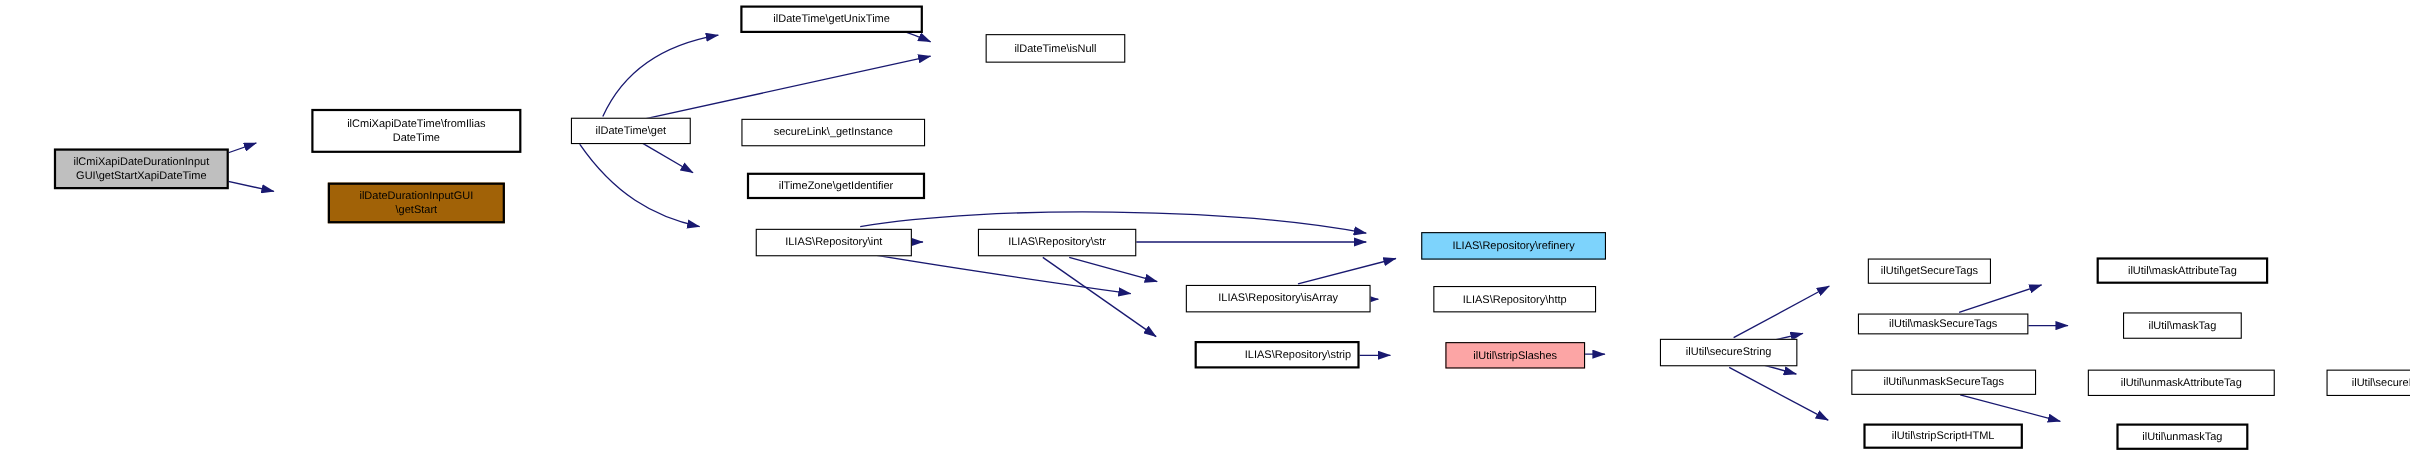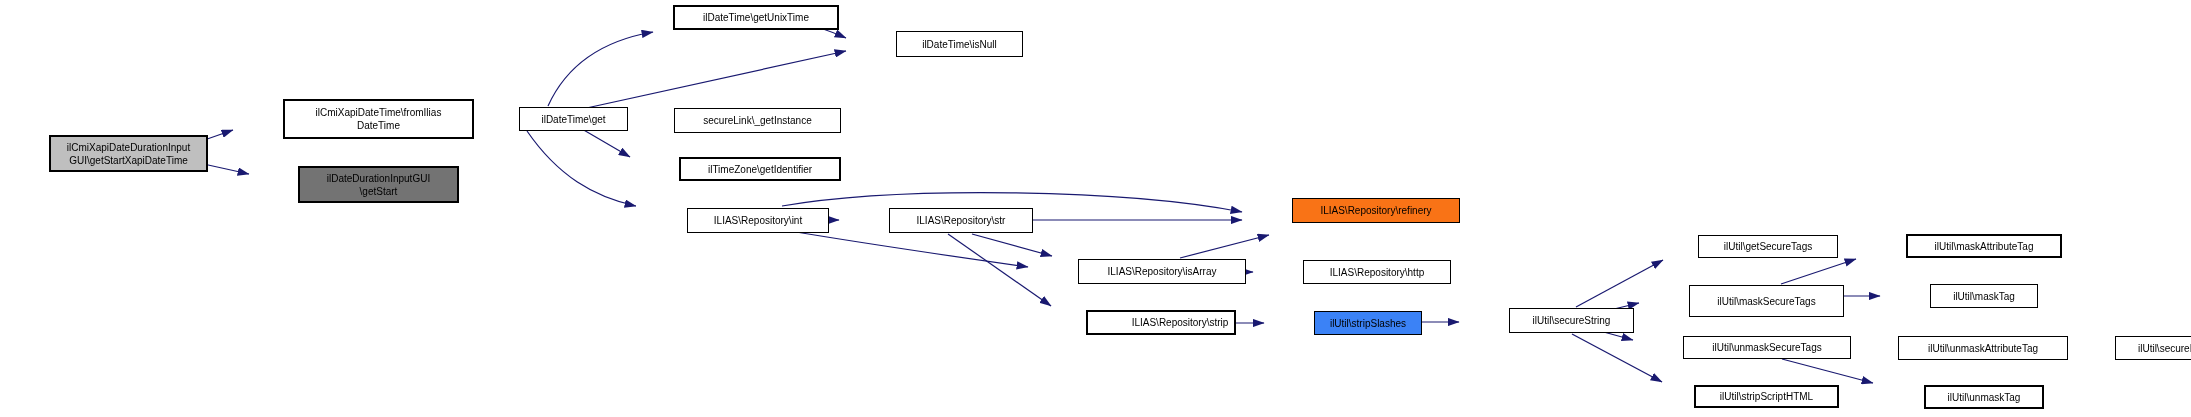--- a/index.html
+++ b/index.html
@@ -82,21 +82,21 @@
   </svg>
   <div id="nodes">
       <div class="node" data-interactable="false" style="left: 3px; top: 135px; width: 159px; height: 37px; border-width: 2px; background: rgb(191, 191, 191); border-color: rgb(0, 0, 0);">
         <span data-interactable="false">ilCmiXapiDateDurationInput</span>
         <span data-interactable="false">GUI\getStartXapiDateTime</span>
       </div>
       <div class="node" data-interactable="true" style="left: 237px; top: 99px; width: 191px; height: 40px; border-width: 2px; background: rgb(255, 255, 255); border-color: rgb(0, 0, 0);">
         <span data-interactable="false">ilCmiXapiDateTime\fromIlias</span>
         <span data-interactable="false">DateTime</span>
       </div>
-      <div class="node" data-interactable="true" style="left: 252px; top: 166px; width: 161px; height: 37px; border-width: 2px; background: #737373; border-color: rgb(0, 0, 0); justify-content: center;">
+      <div class="node" data-interactable="true" style="left: 252px; top: 166px; width: 161px; height: 37px; border-width: 2px; background: #a16207; border-color: rgb(0, 0, 0); justify-content: center;">
         <span data-interactable="false">ilDateDurationInputGUI</span>
         <span data-interactable="false">\getStart</span>
       </div>
       <div class="node" data-interactable="true" style="left: 473px; top: 107px; width: 109px; height: 24px; border-width: 1px; background: rgb(255, 255, 255); border-color: rgb(0, 0, 0);">
         <span data-interactable="false">ilDateTime\get</span>
       </div>
       <div class="node" data-interactable="true" style="left: 627px; top: 5px; width: 166px; height: 25px; border-width: 2px; background: rgb(255, 255, 255); border-color: rgb(0, 0, 0);">
         <span data-interactable="false">ilDateTime\getUnixTime</span>
       </div>
       <div class="node" data-interactable="true" style="left: 850px; top: 31px; width: 127px; height: 26px; border-width: 1px; background: rgb(255, 255, 255); border-color: rgb(0, 0, 0);">
@@ -107,42 +107,42 @@
       </div>
       <div class="node" data-interactable="true" style="left: 633px; top: 157px; width: 162px; height: 24px; border-width: 2px; background: rgb(255, 255, 255); border-color: rgb(0, 0, 0);">
         <span data-interactable="false">ilTimeZone\getIdentifier</span>
       </div>
       <div class="node" data-interactable="true" style="left: 641px; top: 208px; width: 142px; height: 25px; border-width: 1px; background: rgb(255, 255, 255); border-color: rgb(0, 0, 0);">
         <span data-interactable="false">ILIAS\Repository\int</span>
       </div>
       <div class="node" data-interactable="true" style="left: 843px; top: 208px; width: 144px; height: 25px; border-width: 1px; background: rgb(255, 255, 255); border-color: rgb(0, 0, 0);">
         <span data-interactable="false">ILIAS\Repository\str</span>
       </div>
-      <div class="node" data-interactable="true" style="left: 1246px; top: 198px; width: 168px; height: 25px; border-width: 1px; background: #f97316; border-color: rgb(0, 0, 0);">
+      <div class="node" data-interactable="true" style="left: 1246px; top: 211px; width: 168px; height: 25px; border-width: 1px; background: #7dd3fc; border-color: rgb(0, 0, 0);">
         <span data-interactable="false">ILIAS\Repository\refinery</span>
       </div>
       <div class="node" data-interactable="true" style="left: 1032px; top: 259px; width: 168px; height: 25px; border-width: 1px; background: rgb(255, 255, 255); border-color: rgb(0, 0, 0);">
         <span data-interactable="false">ILIAS\Repository\isArray</span>
       </div>
       <div class="node" data-interactable="true" style="left: 1257px; top: 260px; width: 148px; height: 24px; border-width: 1px; background: rgb(255, 255, 255); border-color: rgb(0, 0, 0);">
         <span data-interactable="false">ILIAS\Repository\http</span>
       </div>
       <div class="node" data-interactable="true" style="left: 1040px; top: 310px; width: 150px; height: 25px; border-width: 2px; background: rgb(255, 255, 255); border-color: rgb(0, 0, 0); padding-left: 38px;">
         <span data-interactable="false">ILIAS\Repository\strip</span>
       </div>
-      <div class="node" data-interactable="true" style="left: 1268px; top: 311px; width: 108px; height: 24px; border-width: 1px; background: #3b82f6; border-color: rgb(0, 0, 0);">
+      <div class="node" data-interactable="true" style="left: 1268px; top: 311px; width: 127px; height: 24px; border-width: 1px; background: #fca5a5; border-color: rgb(0, 0, 0);">
         <span data-interactable="false">ilUtil\stripSlashes</span>
       </div>
       <div class="node" data-interactable="true" style="left: 1463px; top: 308px; width: 125px; height: 25px; border-width: 1px; background: rgb(255, 255, 255); border-color: rgb(0, 0, 0);">
         <span data-interactable="false">ilUtil\secureString</span>
       </div>
-      <div class="node" data-interactable="true" style="left: 1652px; top: 235px; width: 140px; height: 23px; border-width: 1px; background: rgb(255, 255, 255); border-color: rgb(0, 0, 0);">
+      <div class="node" data-interactable="true" style="left: 1652px; top: 235px; width: 112px; height: 23px; border-width: 1px; background: rgb(255, 255, 255); border-color: rgb(0, 0, 0);">
         <span data-interactable="false">ilUtil\getSecureTags</span>
       </div>
-      <div class="node" data-interactable="true" style="left: 1643px; top: 285px; width: 155px; height: 32px; border-width: 1px; background: rgb(255, 255, 255); border-color: rgb(0, 0, 0);">
+      <div class="node" data-interactable="true" style="left: 1643px; top: 285px; width: 155px; height: 19px; border-width: 1px; background: rgb(255, 255, 255); border-color: rgb(0, 0, 0);">
         <span data-interactable="false">ilUtil\maskSecureTags</span>
       </div>
       <div class="node" data-interactable="true" style="left: 1637px; top: 336px; width: 168px; height: 23px; border-width: 1px; background: rgb(255, 255, 255); border-color: rgb(0, 0, 0);">
         <span data-interactable="false">ilUtil\unmaskSecureTags</span>
       </div>
       <div class="node" data-interactable="true" style="left: 1648px; top: 385px; width: 145px; height: 23px; border-width: 2px; background: rgb(255, 255, 255); border-color: rgb(0, 0, 0);">
         <span data-interactable="false">ilUtil\stripScriptHTML</span>
       </div>
       <div class="node" data-interactable="true" style="left: 1860px; top: 234px; width: 156px; height: 24px; border-width: 2px; background: rgb(255, 255, 255); border-color: rgb(0, 0, 0);">
         <span data-interactable="false">ilUtil\maskAttributeTag</span>

